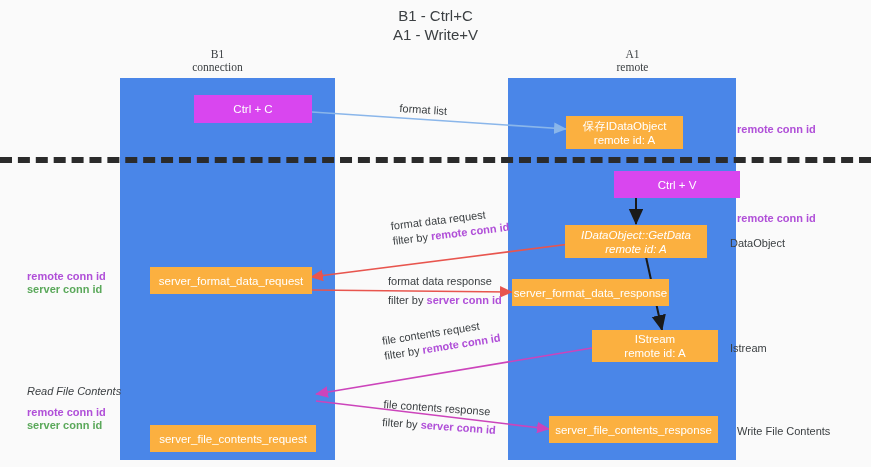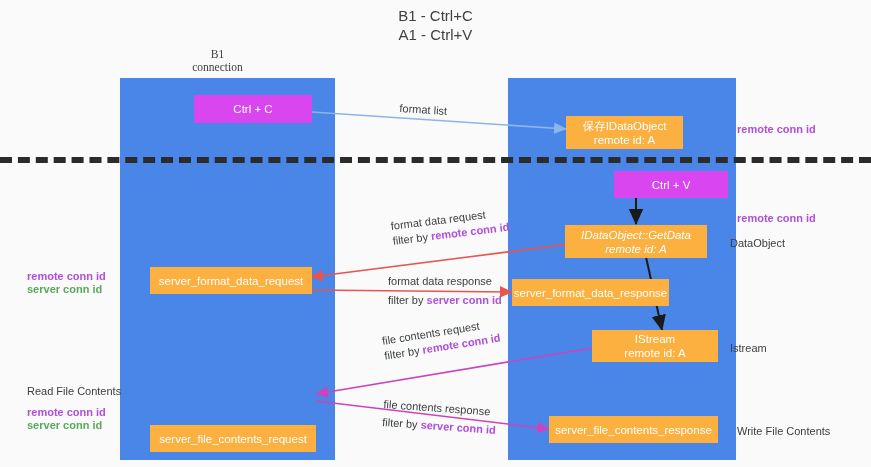--- a/index.html
+++ b/index.html
@@ -53,24 +53,26 @@
   .alabel b{font-weight:bold;}
 
   svg.wires{position:absolute;left:0;top:0;width:871px;height:467px;overflow:visible;}
 </style>
 </head>
 <body>
 
 <div id="stage">
 
   <div class="title">B1 - Ctrl+C
-A1 - Ctrl+V</div>
+A1 - Write+V</div>
 
   <div class="colhead" style="left:150px;top:48px;width:135px;">B1
 connection</div>
+  <div class="colhead" style="left:565px;top:48px;width:135px;">A1
+remote</div>
 
   <div class="lane" style="left:120px;top:78px;width:215px;height:382px;"></div>
   <div class="lane" style="left:508px;top:78px;width:140px;height:382px;"></div>
   <div class="lane" style="left:648px;top:78px;width:88px;height:382px;"></div>
 
   <svg class="wires" viewBox="0 0 871 467">
     <defs>
       <marker id="ah-blue" markerWidth="9" markerHeight="9" refX="7.5" refY="3.6" orient="auto">
         <path d="M0,0 L8,3.6 L0,7.2 z" fill="#8ab6ea"></path>
       </marker>
@@ -100,21 +102,21 @@
     <line x1="316" y1="401" x2="549" y2="429" stroke="#cc44bb" stroke-width="1.6" marker-end="url(#ah-mag)"></line>
   </svg>
 
   <div class="divider"></div>
 
   <div class="box green" style="left:158px;top:95px;width:118px;height:28px;">Ctrl + C</div>
 
   <div class="box orange" style="left:566px;top:116px;width:117px;height:33px;">保存IDataObject
 remote id: A</div>
 
-  <div class="box green" style="left:578px;top:171px;width:114px;height:27px;">Ctrl + V</div>
+  <div class="box green" style="left:578px;top:171px;width:126px;height:27px;">Ctrl + V</div>
 
   <div class="box orange" style="left:565px;top:225px;width:142px;height:33px;font-style:italic;">IDataObject::GetData
 remote id: A</div>
 
   <div class="box orange" style="left:150px;top:267px;width:162px;height:27px;">server_format_data_request</div>
 
   <div class="box orange" style="left:512px;top:279px;width:157px;height:27px;">server_format_data_response</div>
 
   <div class="box orange" style="left:592px;top:330px;width:126px;height:32px;">IStream
 remote id: A</div>
@@ -126,21 +128,21 @@
   <div class="slabel bold purple" style="left:737px;top:122px;">remote conn id</div>
 
   <div class="slabel bold purple" style="left:737px;top:211px;">remote conn id</div>
 
   <div class="slabel" style="left:730px;top:236px;">DataObject</div>
 
   <div class="slabel" style="left:730px;top:341px;">Istream</div>
 
   <div class="slabel" style="left:737px;top:424px;">Write File Contents</div>
 
-  <div class="slabel" style="left:27px;top:384px;">Read File Contents</div>
+  <div class="slabel" style="left:27px;top:384px;font-style:italic;">Read File Contents</div>
 
   <div class="slabel bold purple" style="left:27px;top:269px;">remote conn id</div>
   <div class="slabel bold green-t" style="left:27px;top:282px;">server conn id</div>
 
   <div class="slabel bold purple" style="left:27px;top:405px;">remote conn id</div>
   <div class="slabel bold green-t" style="left:27px;top:418px;">server conn id</div>
 
   <div class="alabel" style="left:400px;top:101px;transform:rotate(3.6deg);">
     <span>format list</span>
   </div>

